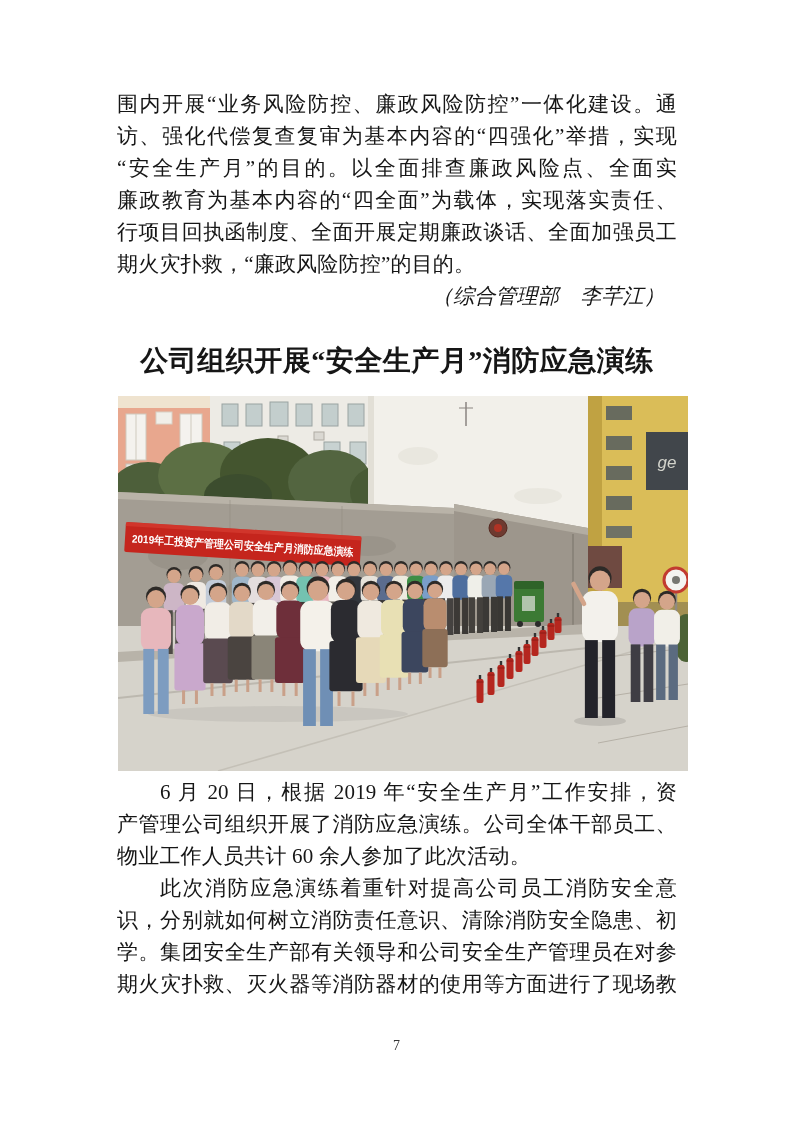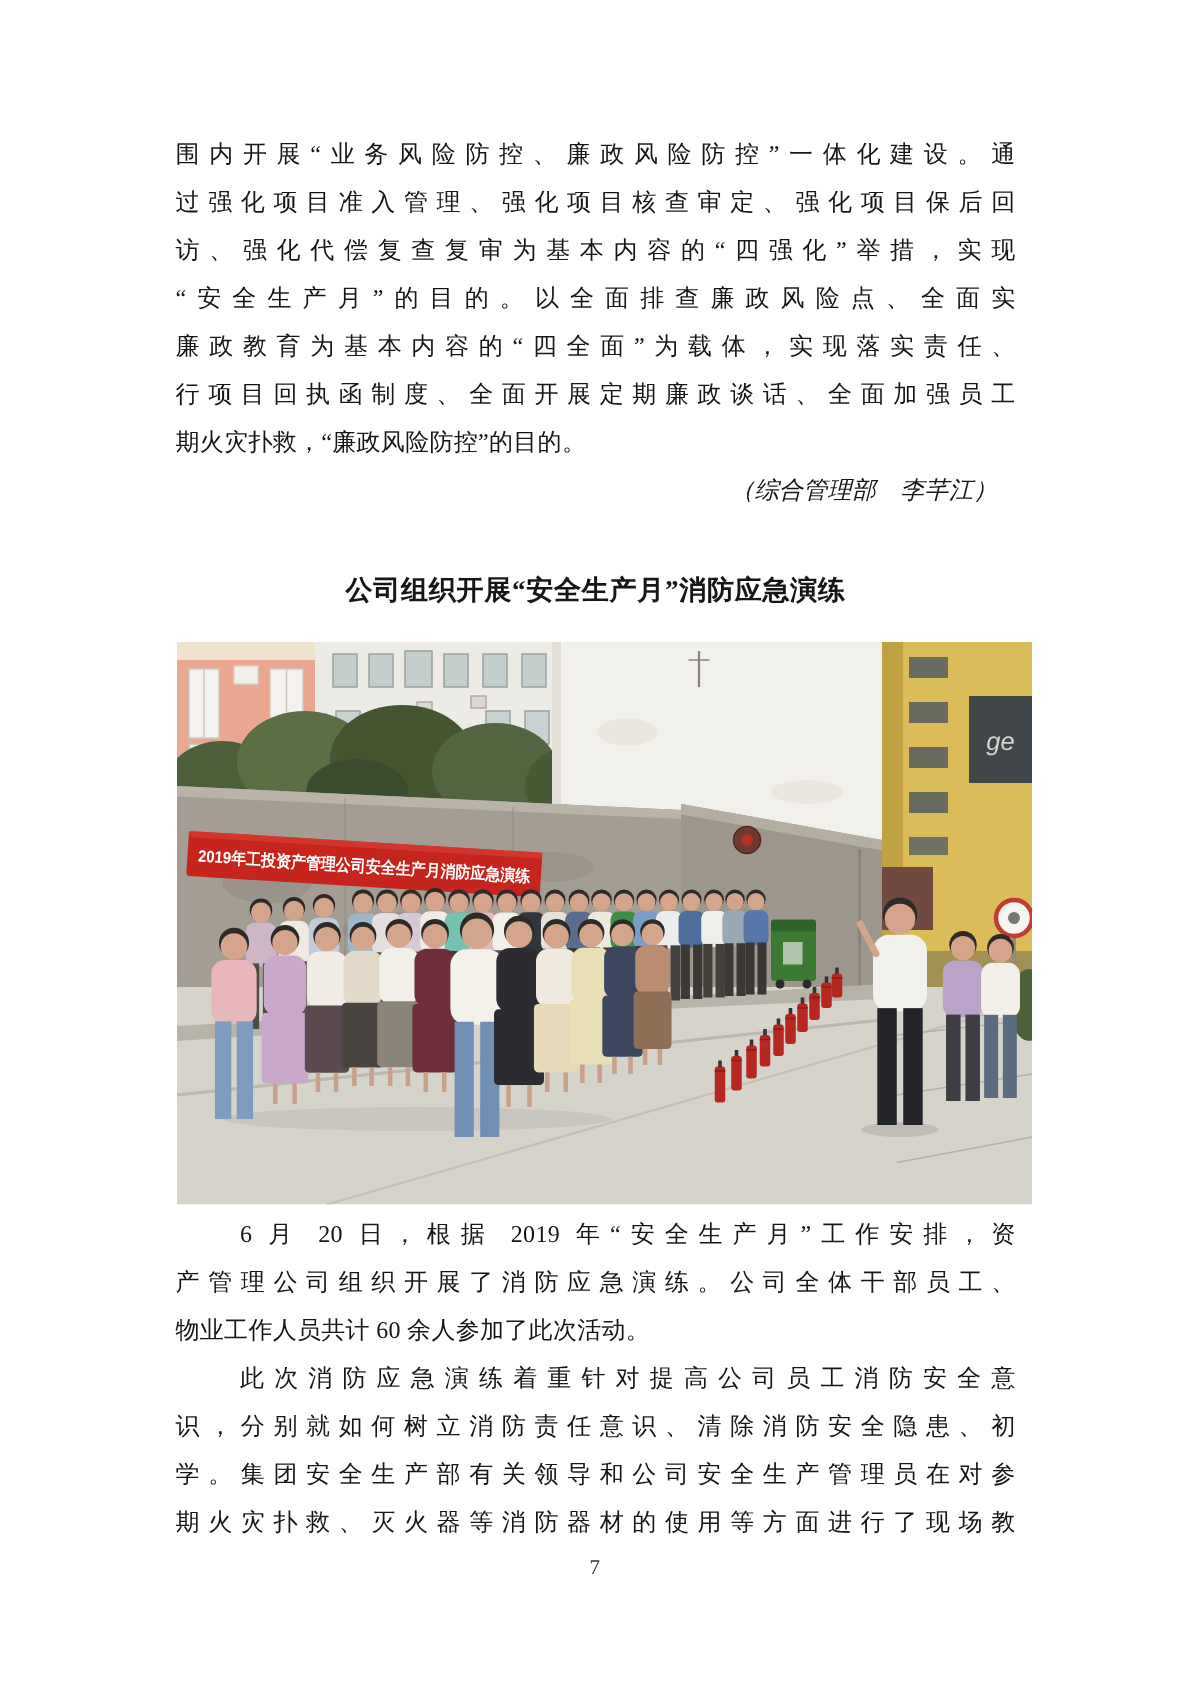--- a/index.html
+++ b/index.html
@@ -2,47 +2,46 @@
 <html><head>
 <meta charset="utf-8">
 <style>
   html,body{margin:0;padding:0;}
   body{
     width:793px;height:1122px;background:#ffffff;position:relative;overflow:hidden;
     font-family:"Liberation Serif","DejaVu Serif",serif;color:#161616;
   }
   .content{position:absolute;left:117px;top:88px;width:560px;}
   .line{
-    height:32px;line-height:32px;font-size:16px;white-space:nowrap;
+    height:32px;line-height:32px;font-size:21px;white-space:nowrap;
     letter-spacing:0.2px;
   }
   .line.j{text-align:justify;text-align-last:justify;white-space:normal;}
   .line.l{text-align:left;}
   .line.ind{padding-left:43px;}
   .line.right{text-align:right;padding-right:12px;font-style:italic;}
   h1.title{
-    font-size:18px;font-weight:700;text-align:center;margin:33px 0 0 0;
+    font-size:28px;font-weight:700;text-align:center;margin:33px 0 0 0;
     height:32px;line-height:32px;letter-spacing:0.5px;
   }
   figure.photo{margin:19px 0 0 18px;padding:0;width:570px;height:375px;margin-left:1px;}
   figure.photo svg{display:block;}
   .body-lines{margin-top:5px;}
   .page-number{
     position:absolute;left:0;top:1038px;width:100%;text-align:center;
     font-size:14px;color:#333;
   }
 </style>
 </head>
 <body>
 
 <div class="content">
 
   <section id="p1-lines">
       <div class="line j">围内开展“业务风险防控、廉政风险防控”一体化建设。通</div>
-      <div class="line j">过强化项目准入管理、强化项目核查审定、强化项目保后回</div>
       <div class="line j">访、强化代偿复查复审为基本内容的“四强化”举措，实现</div>
       <div class="line j">“安全生产月”的目的。以全面排查廉政风险点、全面实</div>
       <div class="line j">廉政教育为基本内容的“四全面”为载体，实现落实责任、</div>
       <div class="line j">行项目回执函制度、全面开展定期廉政谈话、全面加强员工</div>
       <div class="line l">期火灾扑救，“廉政风险防控”的目的。</div>
     </section>
 
   <div class="line right">（综合管理部　李芊江）</div>
 
   <h1 class="title">公司组织开展“安全生产月”消防应急演练</h1>

